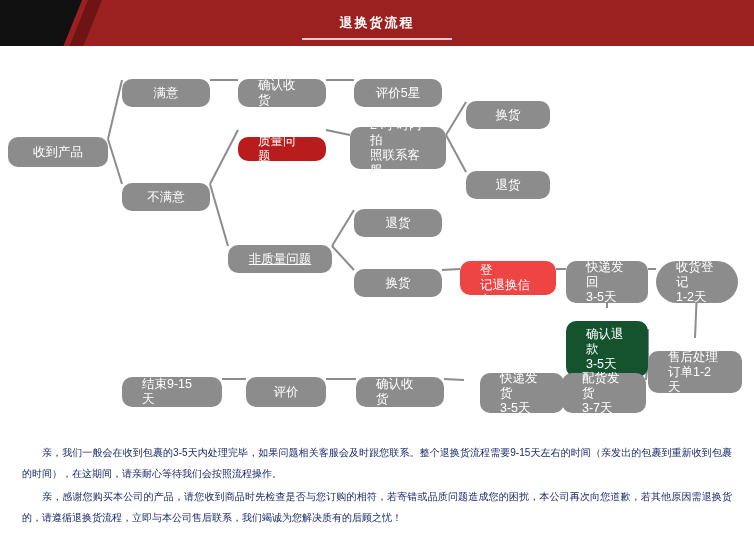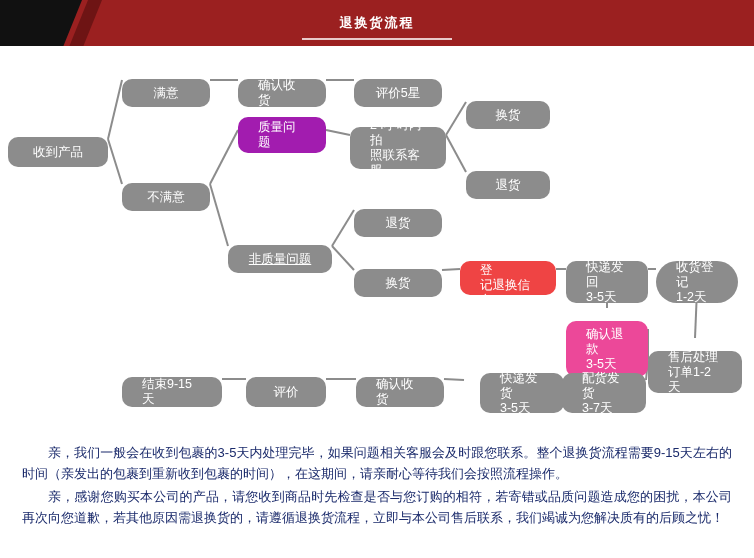--- a/index.html
+++ b/index.html
@@ -60,21 +60,21 @@
     white-space:pre-line;
     margin-top:13px;
   }
 
   
   .footer{
     position:absolute;left:0;top:436px;width:754px;height:122px;
     padding:6px 22px 0 22px;
     box-sizing:border-box;
     color:#1a2a6b;
-    font-size:13px;
+    font-size:10px;
     line-height:21px;
     text-align:justify;
   }
   .footer p{margin:0 0 2px 0;text-indent:2em;}
 </style>
 </head>
 <body>
 
 <div id="root">
 
@@ -109,35 +109,35 @@
         <line x1="464" y1="334" x2="444" y2="333" stroke="#8c8c8c" stroke-width="2"></line>
         <line x1="356" y1="333" x2="326" y2="333" stroke="#8c8c8c" stroke-width="2"></line>
         <line x1="246" y1="333" x2="222" y2="333" stroke="#8c8c8c" stroke-width="2"></line>
       </svg>
     <div id="node-layer">
         <div class="node" style="left: 8px; top: 78px; width: 100px; height: 30px; background: rgb(140, 140, 140);">收到产品</div>
         <div class="node" style="left: 122px; top: 20px; width: 88px; height: 28px; background: rgb(140, 140, 140);">满意</div>
         <div class="node" style="left: 238px; top: 20px; width: 88px; height: 28px; background: rgb(140, 140, 140);">确认收货</div>
         <div class="node" style="left: 354px; top: 20px; width: 88px; height: 28px; background: rgb(140, 140, 140);">评价5星</div>
         <div class="node" style="left: 122px; top: 124px; width: 88px; height: 28px; background: rgb(140, 140, 140);">不满意</div>
-        <div class="node" style="left: 238px; top: 58px; width: 88px; height: 36px; background: #a21caf;">质量问题</div>
+        <div class="node" style="left: 238px; top: 78px; width: 88px; height: 24px; background: #b91c1c;">质量问题</div>
         <div class="node" style="left: 350px; top: 68px; width: 96px; height: 42px; background: rgb(140, 140, 140);">24小时内拍
 照联系客服</div>
         <div class="node" style="left: 466px; top: 42px; width: 84px; height: 28px; background: rgb(140, 140, 140);">换货</div>
         <div class="node" style="left: 466px; top: 112px; width: 84px; height: 28px; background: rgb(140, 140, 140);">退货</div>
         <div class="node" style="left: 228px; top: 186px; width: 104px; height: 28px; background: rgb(140, 140, 140); text-decoration: underline;">非质量问题</div>
         <div class="node" style="left: 354px; top: 150px; width: 88px; height: 28px; background: rgb(140, 140, 140);">退货</div>
         <div class="node" style="left: 354px; top: 210px; width: 88px; height: 28px; background: rgb(140, 140, 140);">换货</div>
         <div class="node" style="left: 460px; top: 202px; width: 96px; height: 34px; background: #ef4444;">联系客服登
 记退换信息</div>
         <div class="node" style="left: 566px; top: 202px; width: 82px; height: 42px; background: rgb(140, 140, 140);">快递发回
 3-5天</div>
         <div class="node" style="left: 656px; top: 202px; width: 82px; height: 42px; background: rgb(140, 140, 140); border-radius: 21px;">收货登记
 1-2天</div>
-        <div class="node" style="left: 566px; top: 262px; width: 82px; height: 56px; background: #ec4899;">确认退款
+        <div class="node" style="left: 566px; top: 262px; width: 82px; height: 56px; background: #14532d;">确认退款
 3-5天</div>
         <div class="node" style="left: 648px; top: 292px; width: 94px; height: 42px; background: rgb(140, 140, 140);">售后处理
 订单1-2天</div>
         <div class="node" style="left: 122px; top: 318px; width: 100px; height: 30px; background: rgb(140, 140, 140);">结束9-15天</div>
         <div class="node" style="left: 246px; top: 318px; width: 80px; height: 30px; background: rgb(140, 140, 140);">评价</div>
         <div class="node" style="left: 356px; top: 318px; width: 88px; height: 30px; background: rgb(140, 140, 140);">确认收货</div>
         <div class="node" style="left: 480px; top: 314px; width: 84px; height: 40px; background: rgb(140, 140, 140);">快递发货
 3-5天</div>
         <div class="node" style="left: 562px; top: 314px; width: 84px; height: 40px; background: rgb(140, 140, 140);">配货发货
 3-7天</div>

